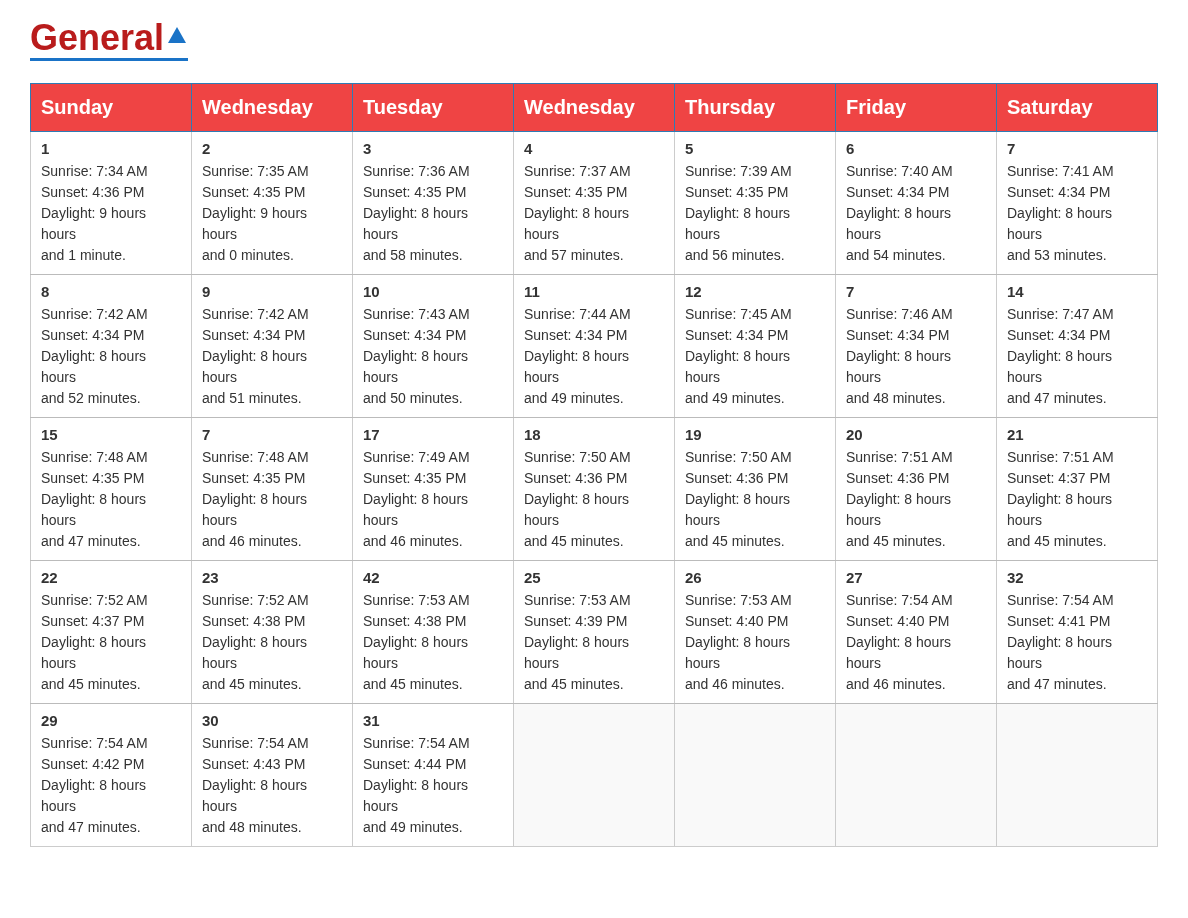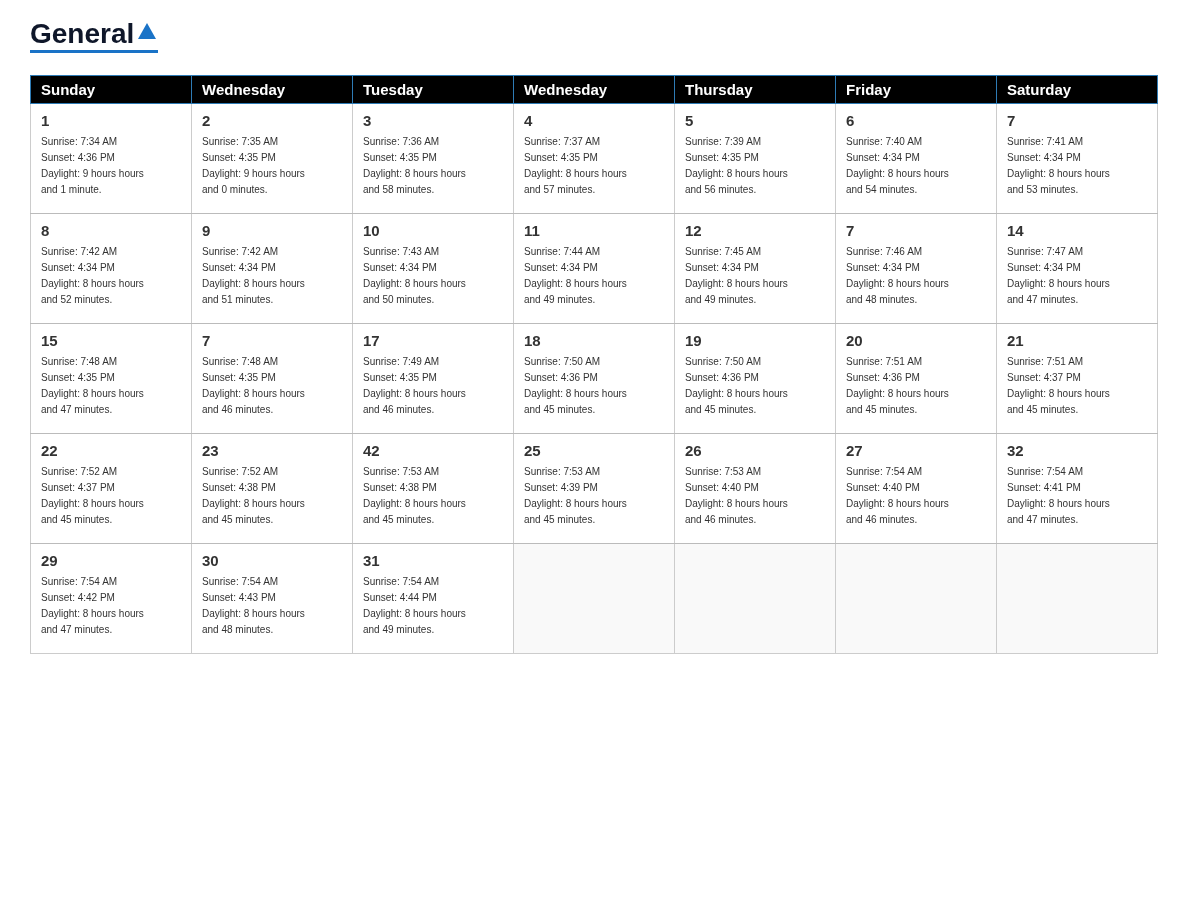--- a/index.html
+++ b/index.html
@@ -15,23 +15,23 @@
       justify-content: space-between;
       align-items: flex-start;
       margin-bottom: 20px;
     }
     .logo {
       display: flex;
       flex-direction: column;
       align-items: flex-start;
     }
     .logo-text {
-      font-size: 28px;
-      font-weight: bold;
-      color: #0f172a;
+      font-size: 36px;
+      font-weight: bold;
+      color: #b91c1c;
       line-height: 1;
     }
     .logo-line {
       width: 100%;
       height: 3px;
       background: #1a73c7;
       margin-top: 2px;
     }
     .title-section {
       text-align: right;
@@ -46,44 +46,44 @@
       font-size: 22px;
       color: #444;
       margin-top: 4px;
     }
     table {
       width: 100%;
       border-collapse: collapse;
       table-layout: fixed;
     }
     th {
-      background: #000000;
+      background: #ef4444;
       color: #fff;
-      font-size: 15px;
-      font-weight: bold;
-      padding: 5px 10px;
+      font-size: 20px;
+      font-weight: bold;
+      padding: 12px 10px;
       text-align: left;
       border: 1px solid #2e7bb5;
     }
     td {
       vertical-align: top;
       padding: 8px 10px;
       border: 1px solid #ccc;
       font-size: 13px;
       color: #333;
       height: 110px;
     }
     .day-number {
       font-size: 15px;
       font-weight: bold;
       display: block;
       margin-bottom: 4px;
     }
     .day-info {
-      font-size: 10px;
+      font-size: 14px;
       line-height: 1.5;
       color: #333;
     }
     td.empty {
       background: #f9f9f9;
     }
     tr:not(:last-child) td {
       border-bottom: 1px solid #bbb;
     }
   </style>

